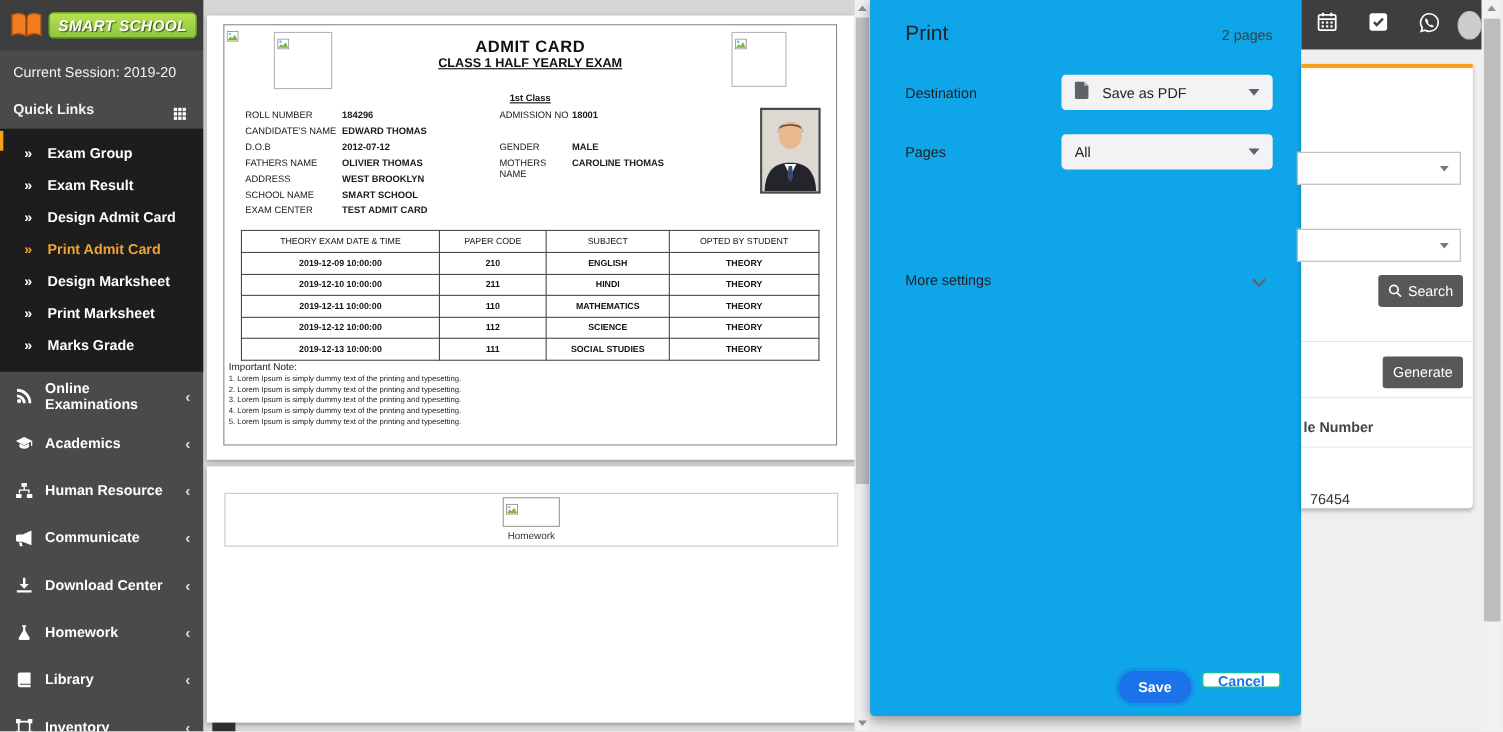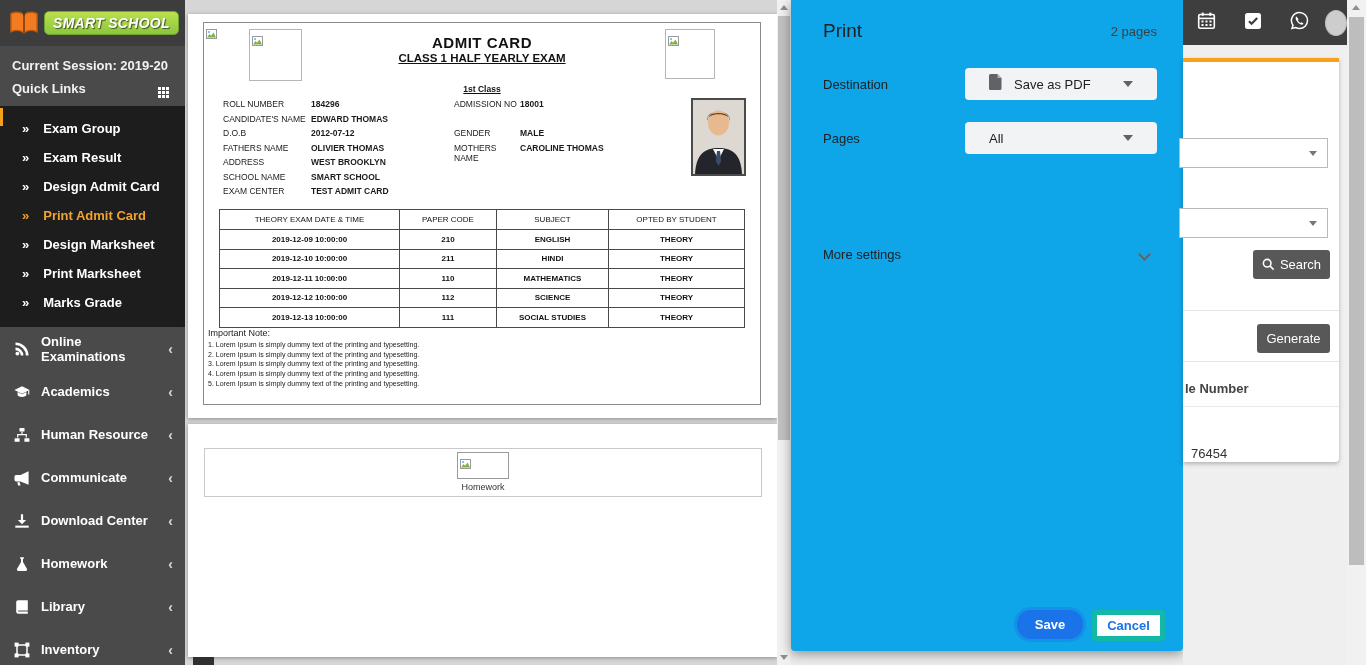--- a/index.html
+++ b/index.html
@@ -6,21 +6,21 @@
   body { font-family:"Liberation Sans",sans-serif; background:#ececec; }
   #app { position:relative; width:1366px; height:665px; overflow:hidden; background:#ececec; }
 
   
   #sidebar { position:absolute; left:0; top:0; width:185px; height:665px; background:#4a4a4a; }
   .logo-bar { height:46px; background:#3d3d3d; display:flex; align-items:center; padding-left:8px; }
   .logo-pill { display:inline-block; background:linear-gradient(#b9e14e,#8dc63f); border:1px solid #6fa52f;
     border-radius:5px; padding:3px 8px; font-style:italic; font-weight:bold; color:#fff; font-size:14px;
     text-shadow:1px 1px 1px rgba(0,0,0,.6); letter-spacing:.3px; margin-left:4px; white-space:nowrap; }
   .session-block { background:#4a4a4a; padding:12px 12px 10px 12px; }
-  .session-text { color:#f2f2f2; font-weight:bold; font-size:13px; margin-bottom:8px; }
+  .session-text { color:#f2f2f2; font-weight:normal; font-size:13px; margin-bottom:19px; }
   .quicklinks-row { display:flex; align-items:center; justify-content:space-between; }
   .quicklinks-text { color:#f2f2f2; font-weight:bold; font-size:13px; }
   .grid-icon { width:3px; height:3px; background:#fff; margin-right:12px;
     box-shadow:4px 0 #fff,8px 0 #fff,0 4px #fff,4px 4px #fff,8px 4px #fff,0 8px #fff,4px 8px #fff,8px 8px #fff; }
   #submenu { position:relative; background:#1d1d1d; padding:8px 0 10px 0; }
   .active-bar { position:absolute; left:0; top:2px; width:3px; height:18px; background:#f7a11b; }
   .submenu-item { display:flex; align-items:center; height:29px; padding-left:22px; color:#fff;
     font-size:13px; font-weight:bold; cursor:pointer; }
   .submenu-item .chev { margin-right:14px; font-size:13px; }
   .submenu-item.active { color:#f0a330; }
@@ -63,33 +63,33 @@
 
   
   #dialog { position:absolute; left:791px; top:0; width:392px; height:651px; background:#0ea5e9;
     box-shadow:0 3px 12px rgba(0,0,0,.4); border-radius:0 0 4px 4px; }
   .dlg-header { display:flex; justify-content:space-between; align-items:center; padding:20px 26px 0 32px; }
   .dlg-title { font-size:19px; color:#202124; }
   .dlg-pages { font-size:13px; color:#3c4043; }
   .dlg-row { position:absolute; left:0; width:100%; height:32px; }
   .dlg-row .rlabel { position:absolute; left:32px; top:9px; font-size:13px; color:#202124; }
   .dlg-select { position:absolute; left:174px; top:0; width:192px; height:32px; background:#f1f3f4;
-    border-radius:4px; display:flex; align-items:center; padding:0 24px; cursor:pointer; }
+    border-radius:4px; display:flex; align-items:center; padding:0 12px; cursor:pointer; }
   .dlg-select .stext { font-size:13px; color:#202124; flex:1; }
   .tri-down { width:0; height:0; border-left:5px solid transparent; border-right:5px solid transparent; border-top:6px solid #5f6368; }
   .pdf-ico { margin-right:12px; }
   .more-row { position:absolute; left:0; top:243px; width:100%; height:24px; cursor:pointer; }
   .more-row .rlabel { position:absolute; left:32px; top:4px; font-size:13px; color:#202124; }
   .chev-down { position:absolute; right:34px; top:7px; width:9px; height:9px; border-right:2px solid #5f6368; border-bottom:2px solid #5f6368; transform:rotate(45deg); }
   .dlg-footer { position:absolute; left:0; top:604px; width:100%; }
   .btn-save { position:absolute; left:226px; top:6px; width:66px; height:29px; background:#1a73e8; color:#fff;
     border:none; border-radius:14px; font-size:13px; font-weight:bold; font-family:"Liberation Sans",sans-serif;
     box-shadow:0 0 0 3px rgba(26,115,232,.35); cursor:pointer; }
-  .btn-cancel { position:absolute; left:301px; top:6px; width:73px; height:31px; background:#fff; color:#1a73e8;
-    border:5px solid #14b8a6; border-radius:4px; font-size:13px; font-weight:bold; font-family:"Liberation Sans",sans-serif; cursor:pointer; }
+  .btn-cancel { position:absolute; left:301px; top:6px; width:73px; height:16px; background:#fff; color:#1a73e8;
+    border:2px solid #14b8a6; border-radius:4px; font-size:13px; font-weight:bold; font-family:"Liberation Sans",sans-serif; cursor:pointer; }
 
   
   #rightstrip { position:absolute; left:1183px; top:0; width:164px; height:665px; background:#efefef; }
   .topbar { position:absolute; left:0; top:0; width:100%; height:45px; background:#3e3e3e;
     display:flex; align-items:center; }
   .topbar .tico { margin-left:14px; cursor:pointer; }
   .avatar { width:26px; height:26px; border-radius:50%; background:#cdcdcd; border:1px solid #bdbdbd; margin-left:16px; cursor:pointer; }
   .bgcard { position:absolute; left:0; top:58px; width:156px; height:404px; background:#fff;
     border-top:4px solid #f7a11b; border-radius:0 0 4px 0; box-shadow:0 2px 4px rgba(0,0,0,.25); }
   .bg-select { position:absolute; left:-4px; height:30px; width:149px; background:#fff; border:1px solid #b9b9b9;

